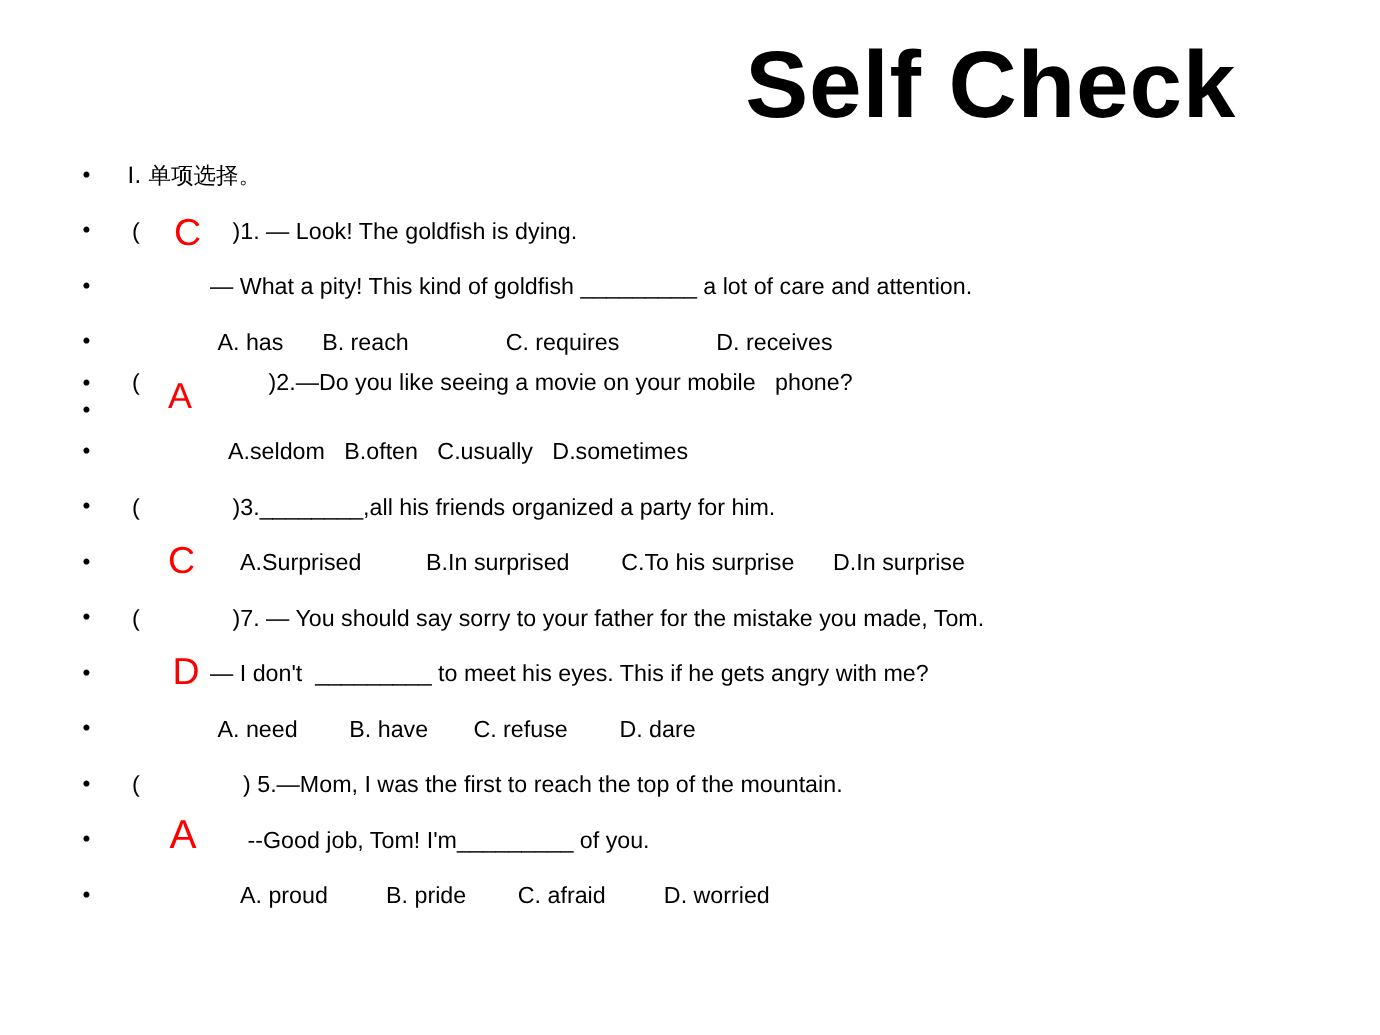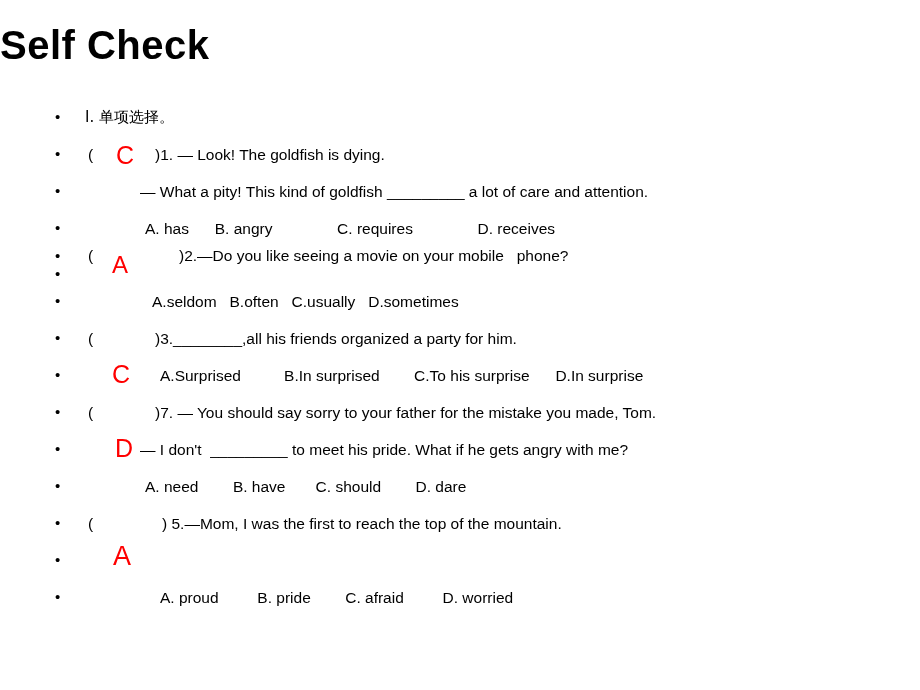--- a/index.html
+++ b/index.html
@@ -21,22 +21,22 @@
     width: 920px;
     height: 690px;
   }
 
   
   .title {
     position: absolute;
     top: 24px;
     left: 0;
     width: 824px;
-    text-align: left;
-    font-size: 40px;
+    text-align: right;
+    font-size: 63px;
     font-weight: bold;
     letter-spacing: 0.5px;
     line-height: 1.05;
     white-space: pre;
   }
 
   
   .body-list {
     position: absolute;
     top: 99px;
@@ -138,21 +138,21 @@
       <span class="ltext i-q">)1. — Look! The goldfish is dying.</span>
     </div>
 
     <div class="line">
       <span class="bullet"></span>
       <span class="ltext i-sub">— What a pity! This kind of goldfish _________ a lot of care and attention.</span>
     </div>
 
     <div class="line">
       <span class="bullet"></span>
-      <span class="ltext i-opt">A. has      B. angry               C. requires               D. receives</span>
+      <span class="ltext i-opt">A. has      B. reach               C. requires               D. receives</span>
     </div>
 
     <div class="line short">
       <span class="bullet"></span>
       <span class="ltext i-paren2">(</span>
       <span class="ltext i-q2">)2.—Do you like seeing a movie on your mobile   phone?</span>
     </div>
 
     <div class="line short">
       <span class="bullet"></span>
@@ -176,36 +176,37 @@
     </div>
 
     <div class="line">
       <span class="bullet"></span>
       <span class="ltext i-paren">(</span>
       <span class="ltext i-q">)7. — You should say sorry to your father for the mistake you made, Tom.</span>
     </div>
 
     <div class="line">
       <span class="bullet"></span>
-      <span class="ltext i-opt4">— I don't  _________ to meet his pride. What if he gets angry with me?</span>
-    </div>
-
-    <div class="line">
-      <span class="bullet"></span>
-      <span class="ltext i-opt">A. need        B. have       C. should        D. dare</span>
+      <span class="ltext i-opt4">— I don't  _________ to meet his eyes. This if he gets angry with me?</span>
+    </div>
+
+    <div class="line">
+      <span class="bullet"></span>
+      <span class="ltext i-opt">A. need        B. have       C. refuse        D. dare</span>
     </div>
 
     <div class="line">
       <span class="bullet"></span>
       <span class="ltext i-paren">(</span>
       <span class="ltext i-q5">) 5.—Mom, I was the first to reach the top of the mountain.</span>
     </div>
 
     <div class="line">
       <span class="bullet"></span>
+      <span class="ltext i-good">--Good job, Tom! I'm_________ of you.</span>
     </div>
 
     <div class="line">
       <span class="bullet"></span>
       <span class="ltext i-opt3">A. proud         B. pride        C. afraid         D. worried</span>
     </div>
 
   </div>
 
   <span class="answer a1">C</span>

